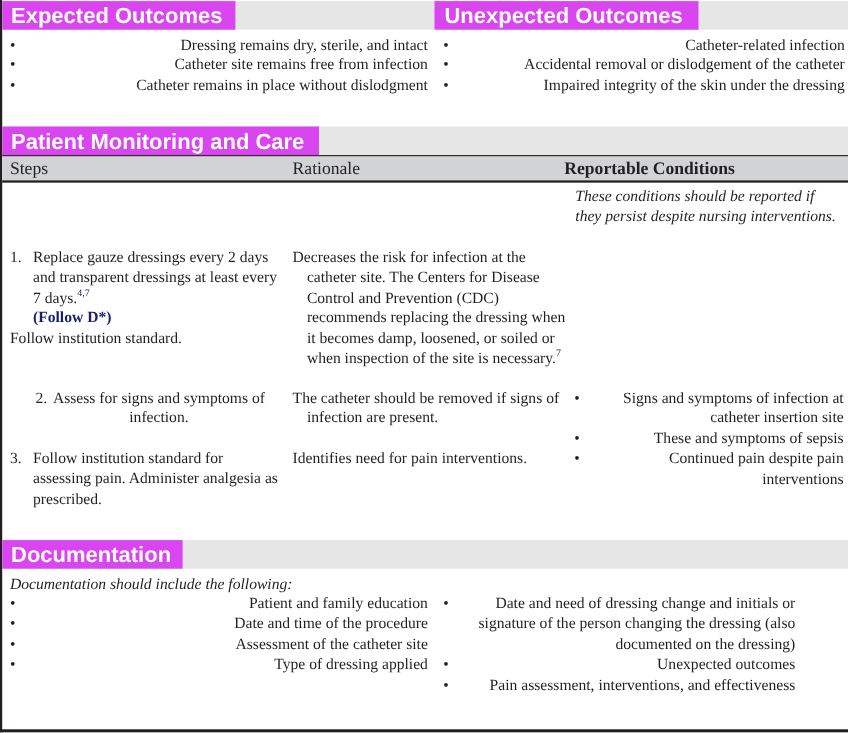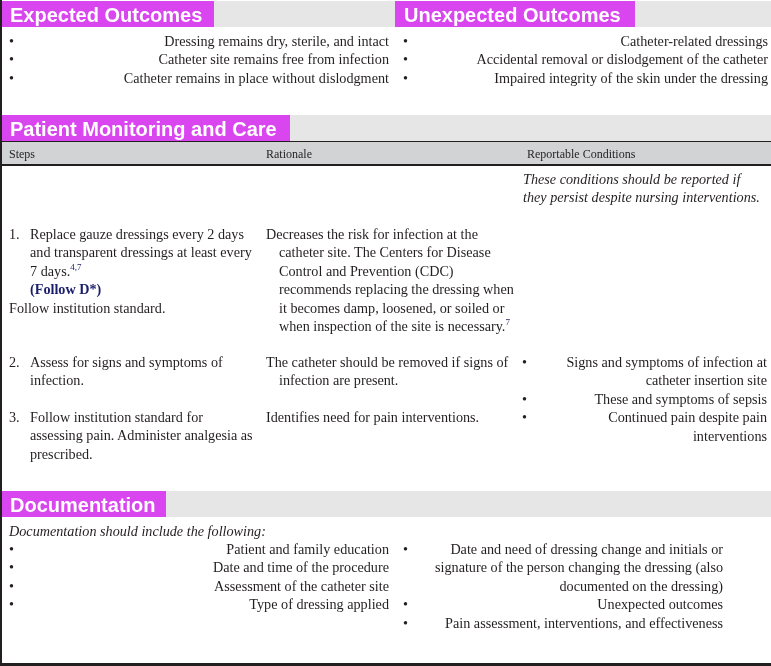--- a/index.html
+++ b/index.html
@@ -34,21 +34,21 @@
       content: "\2022"; position: absolute; left: 0; top: 0;
     }
     .abs { position: absolute; }
     .col-head-row {
       position: absolute; left: 2px; right: 0; top: 141px; height: 25px;
       background: #d1d3d4;
       border-top: 1px solid #231f20;
       border-bottom: 2px solid #231f20;
     }
     .col-head {
-      position: absolute; top: 3px; font-size: 12px; line-height: 18px;
+      position: absolute; top: 3px; font-size: 16px; line-height: 18px;
     }
     .italic { font-style: italic; }
     .level { color: #1b1f6b; font-weight: bold; }
     sup.ref { color: #1b1f6b; font-size: 9px; line-height: 0; vertical-align: 6px; }
     .hang { padding-left: 21px; text-indent: -21px; }
     .hang2 { padding-left: 13px; text-indent: -13px; }
     .step-num { display: inline-block; width: 21px; text-indent: 0; }
   </style>
 </head>
 <body>
@@ -60,49 +60,49 @@
   <div class="band-title" style="left:393px; width:240px; padding-left:9px;">Unexpected Outcomes</div>
 </div>
 
 <ul class="bullets abs" style="left:9px; top:32px; width:380px;">
   <li>Dressing remains dry, sterile, and intact</li>
   <li>Catheter site remains free from infection</li>
   <li>Catheter remains in place without dislodgment</li>
 </ul>
 
 <ul class="bullets abs" style="left:403px; top:32px; width:365px;">
-  <li>Catheter-related dressings</li>
+  <li>Catheter-related infection</li>
   <li>Accidental removal or dislodgement of the catheter</li>
   <li>Impaired integrity of the skin under the dressing</li>
 </ul>
 
 <div class="band" style="top:115px;">
   <div class="band-title" style="left:0; width:288px;">Patient Monitoring and Care</div>
 </div>
 
 <div class="col-head-row">
   <div class="col-head" style="left:7px;">Steps</div>
   <div class="col-head" style="left:264px;">Rationale</div>
-  <div class="col-head" style="left:525px;">Reportable Conditions</div>
+  <div class="col-head" style="left:511px;font-weight:bold;">Reportable Conditions</div>
 </div>
 
 <div class="abs italic" style="left:523px; top:170px; width:240px;">These conditions should be reported if they persist despite nursing interventions.</div>
 
 <div class="abs" style="left:9px; top:225px; width:250px;">
   <div class="hang">
     <span class="step-num">1.</span><span>Replace gauze dressings every 2 days and transparent dressings at least every 7 days.</span><sup class="ref">4,7</sup>
   </div>
   <div style="padding-left:21px;" class="level">(Follow D*)</div>
   <div>Follow institution standard.</div>
 </div>
 <div class="abs hang2" style="left:266px; top:225px; width:248px;">
   <span>Decreases the risk for infection at the catheter site. The Centers for Disease Control and Prevention (CDC) recommends replacing the dressing when it becomes damp, loosened, or soiled or when inspection of the site is necessary.</span><sup class="ref">7</sup>
 </div>
 
-<div class="abs hang" style="left:9px; top:353px; width:250px;">
+<div class="abs hang" style="left:9px; top:353px; width:250px;text-align:center;">
   <span class="step-num">2.</span><span>Assess for signs and symptoms of infection.</span>
 </div>
 <div class="abs hang2" style="left:266px; top:353px; width:248px;">The catheter should be removed if signs of infection are present.</div>
 <ul class="bullets abs" style="left:522px; top:353px; width:245px;">
   <li>Signs and symptoms of infection at catheter insertion site</li>
   <li>These and symptoms of sepsis</li>
   <li>Continued pain despite pain interventions</li>
 </ul>
 
 <div class="abs hang" style="left:9px; top:408px; width:250px;">

